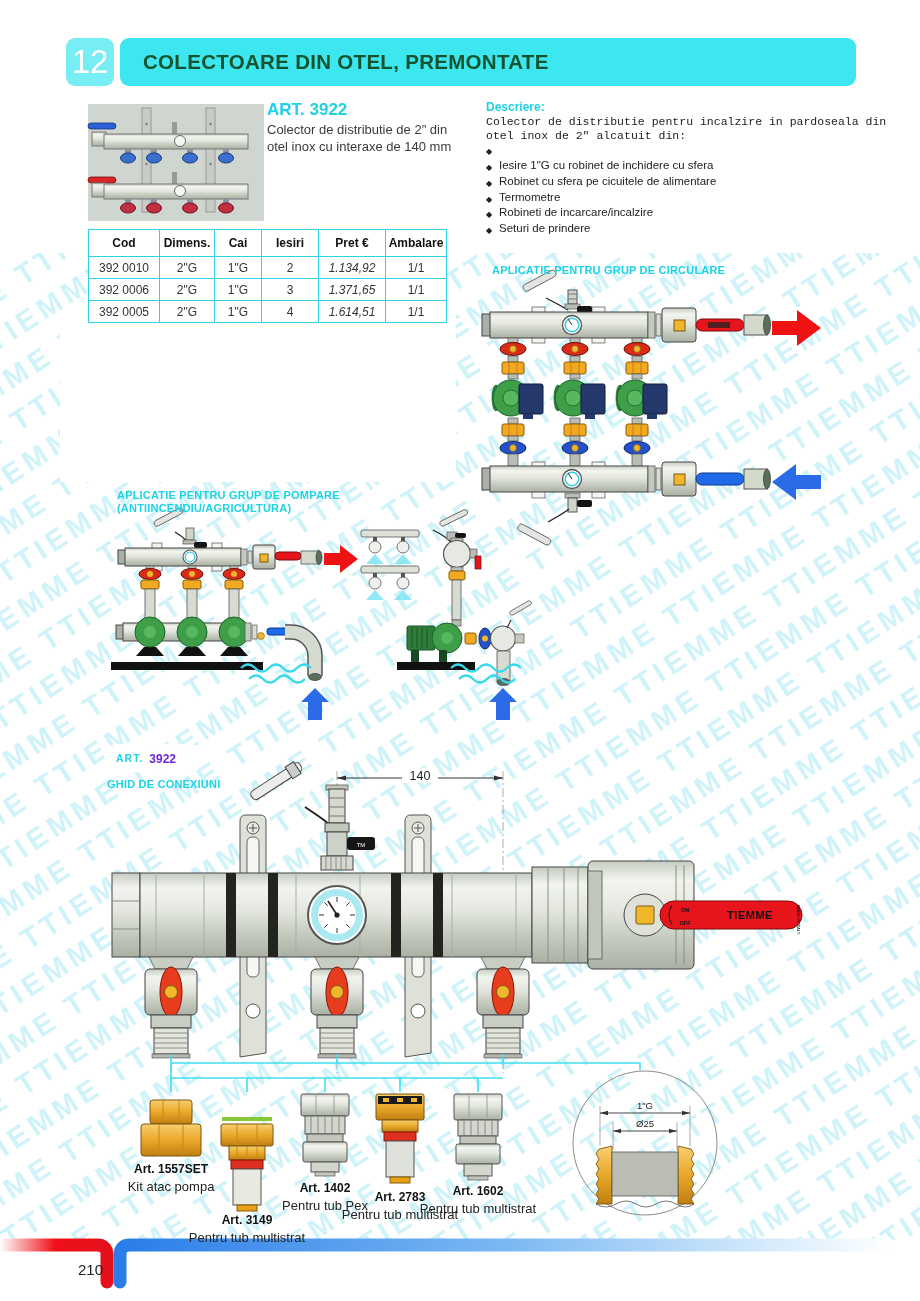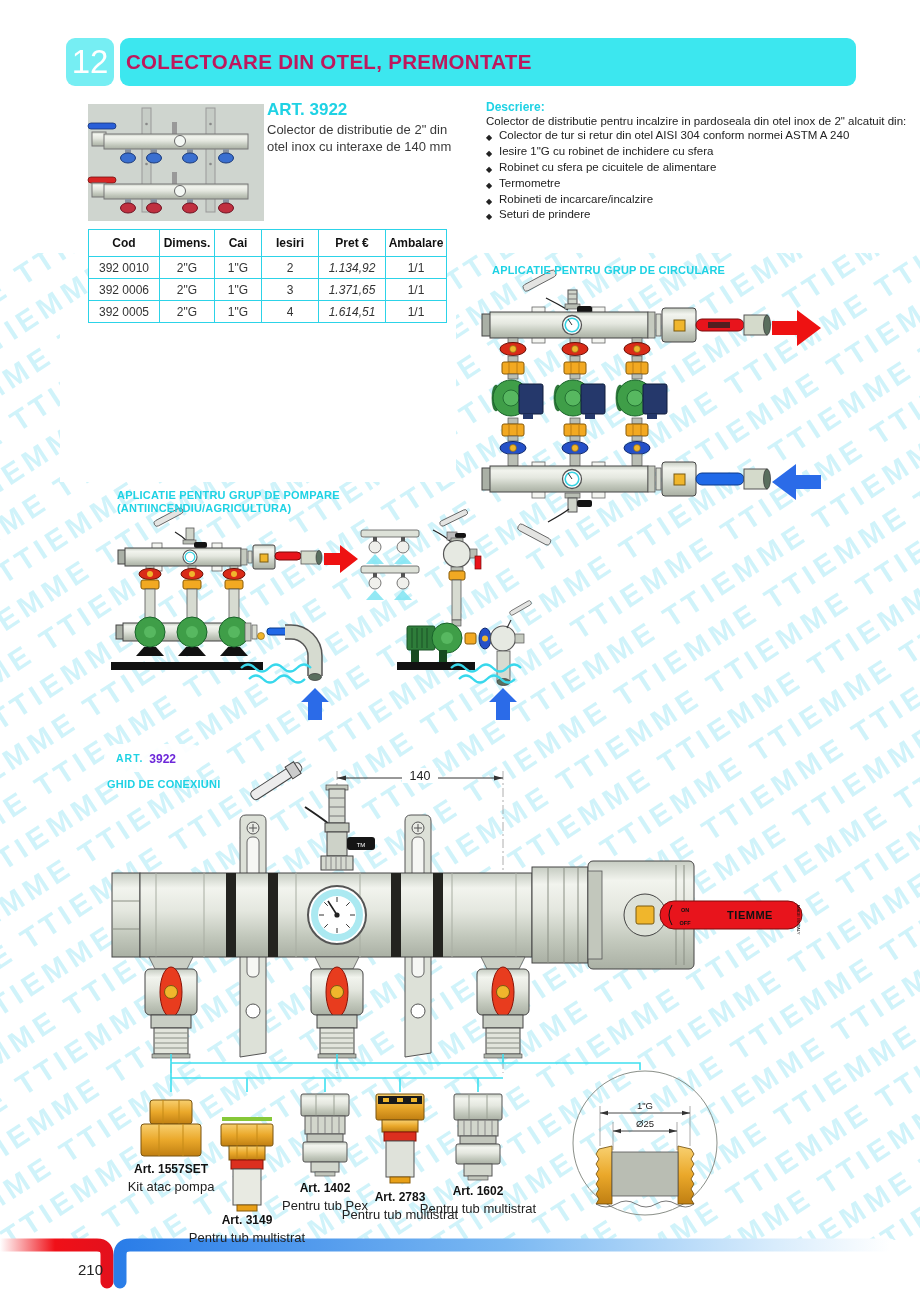--- a/index.html
+++ b/index.html
@@ -11,29 +11,29 @@
   #wm-inner{position:absolute;left:-420px;top:-380px;width:2400px;transform:rotate(-33deg);}
   .wm-row{white-space:nowrap;font-weight:bold;font-size:29px;letter-spacing:5px;line-height:40px;
           color:rgba(100,214,238,0.30);font-family:"Liberation Sans",sans-serif;}
   #clean-patch{position:absolute;left:60px;top:314px;width:396px;height:168px;background:#fff;z-index:1;}
   #artsvg{position:absolute;left:0;top:0;width:920px;height:1301px;z-index:2;pointer-events:none;}
   .txt{z-index:3;}
   
   #chapter-box{left:66px;top:38px;width:48px;height:48px;background:#76eef3;border-radius:9px;
     color:#fff;font-size:33px;text-align:center;line-height:47px;z-index:3;}
   #title-bar{left:120px;top:38px;width:736px;height:48px;background:#3ce7ef;border-radius:9px;z-index:3;}
-  #title-bar span{display:block;padding-left:6px;line-height:48px;color:#be185d;font-weight:bold;
+  #title-bar span{display:block;padding-left:23px;line-height:48px;color:#14532d;font-weight:bold;
     font-size:20.5px;letter-spacing:0.3px;}
   
   #photo-bg{left:88px;top:104px;width:176px;height:117px;background:#cfd5cf;z-index:1;}
   #art-title{left:267px;top:100px;color:#1fd2e4;font-weight:bold;font-size:17px;z-index:3;}
   #product-desc{left:267px;top:121px;width:192px;font-size:13px;line-height:17px;color:#3a3a3a;z-index:3;}
   #descriere{left:486px;top:100px;width:426px;z-index:3;}
   #descriere-title{color:#1fd2e4;font-weight:bold;font-size:12px;margin-bottom:1px;}
-  #descriere-intro{font-size:11.5px;line-height:13.9px;color:#222;}
+  #descriere-intro{font-size:11.5px;line-height:13.9px;color:#222;font-family:Liberation Mono, monospace;}
   .bullet-row{display:flex;font-size:11.5px;line-height:13.9px;color:#222;}
   .bullet-marker{width:13px;font-size:8px;padding-top:2px;}
   
   #price-table{left:88px;top:229px;border-collapse:collapse;background:#fff;z-index:3;}
   #price-table th,#price-table td{border:1.5px solid #2cd3e8;text-align:center;font-size:12px;color:#333;padding:0;}
   #price-table th{height:26px;font-weight:bold;color:#111;}
   #price-table td{height:21px;}
   .c0{width:70px}.c1{width:54px}.c2{width:46px}.c3{width:56px}.c4{width:66px}.c5{width:60px}
   .price{font-style:italic;}
   
@@ -576,21 +576,20 @@
 
   <div id="photo-bg" class="abs"></div>
   <div id="art-title" class="abs txt">ART. 3922</div>
   <div id="product-desc" class="abs txt">Colector de distributie de 2" din otel inox cu interaxe de 140 mm</div>
 
   <div id="descriere" class="abs txt">
     <div id="descriere-title">Descriere:</div>
     <div id="descriere-intro">Colector de distributie pentru incalzire in pardoseala din otel inox de 2" alcatuit din:</div>
     <div class="bullet-row">
       <span class="bullet-marker">◆</span>
-      <span>Colector de tur si retur din otel AISI 304 conform normei ASTM A 240</span>
       </div>
     <div class="bullet-row">
       <span class="bullet-marker">◆</span>
       <span>Iesire 1"G cu robinet de inchidere cu sfera</span>
       </div>
     <div class="bullet-row">
       <span class="bullet-marker">◆</span>
       <span>Robinet cu sfera pe cicuitele de alimentare</span>
       </div>
     <div class="bullet-row">

